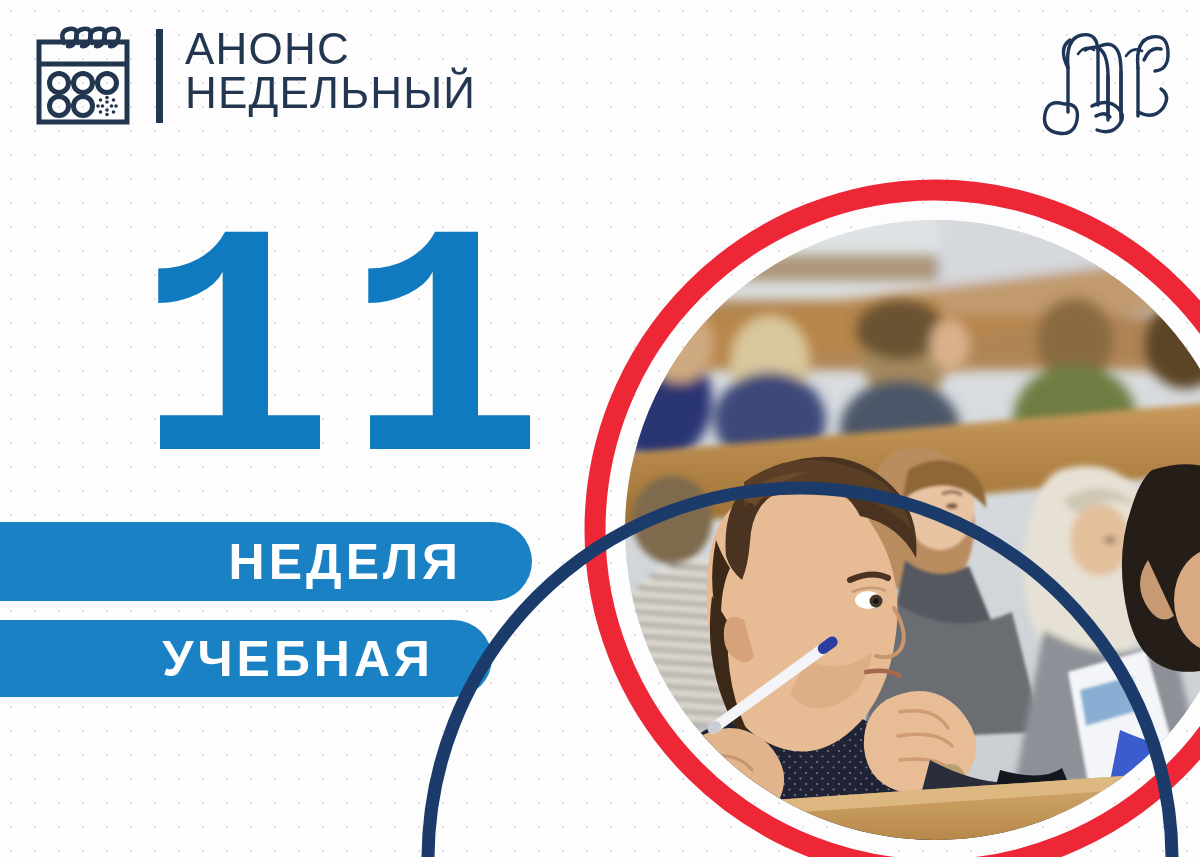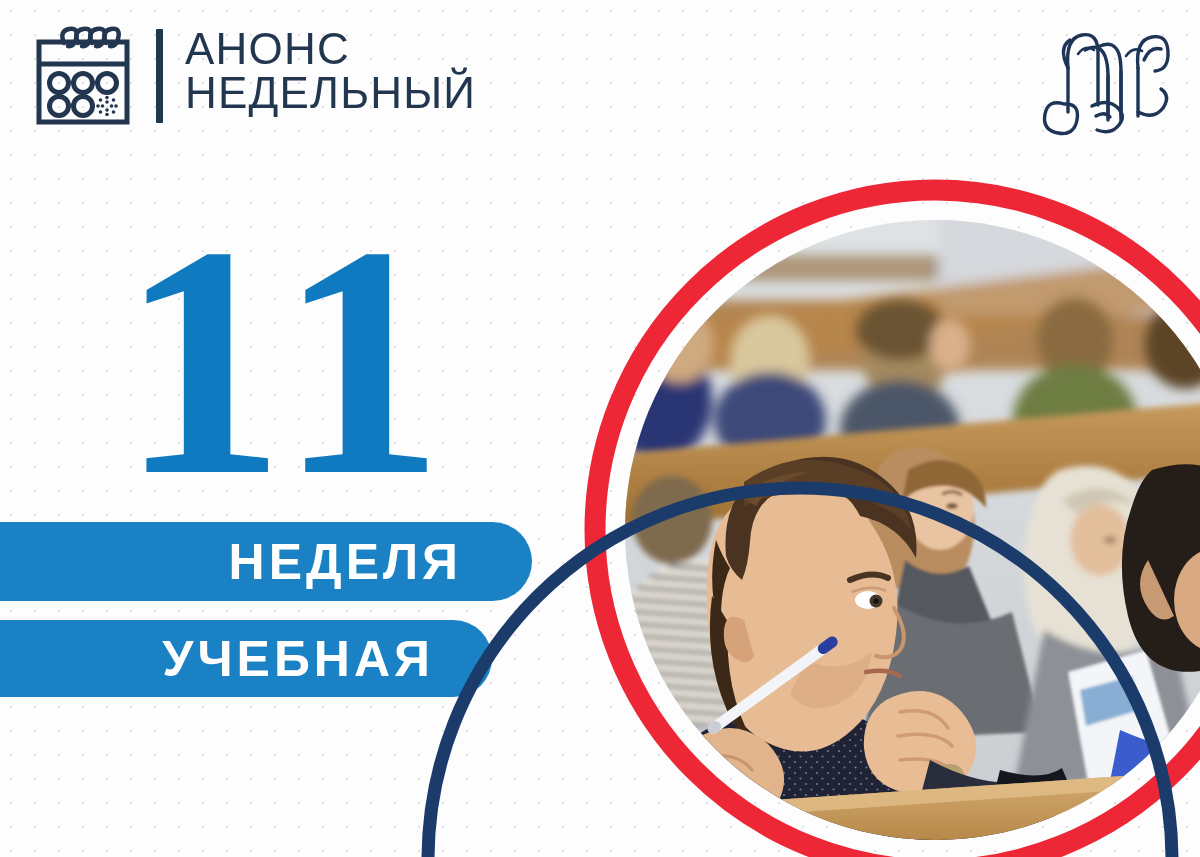--- a/index.html
+++ b/index.html
@@ -68,23 +68,23 @@
     right: 24px;
     top: 20px;
     width: 142px;
     height: 120px;
     z-index: 40;
   }
 
   
   .big-number {
     position: absolute;
-    left: 120px;
+    left: 136px;
     top: 196px;
-    font-family: Liberation Serif, serif;
+    font-family: Liberation Mono, monospace;
     font-weight: 700;
     font-size: 330px;
     line-height: 1;
     color: #0f7ac0;
     letter-spacing: 12px;
     z-index: 30;
     -webkit-font-smoothing: antialiased;
   }
 
   

